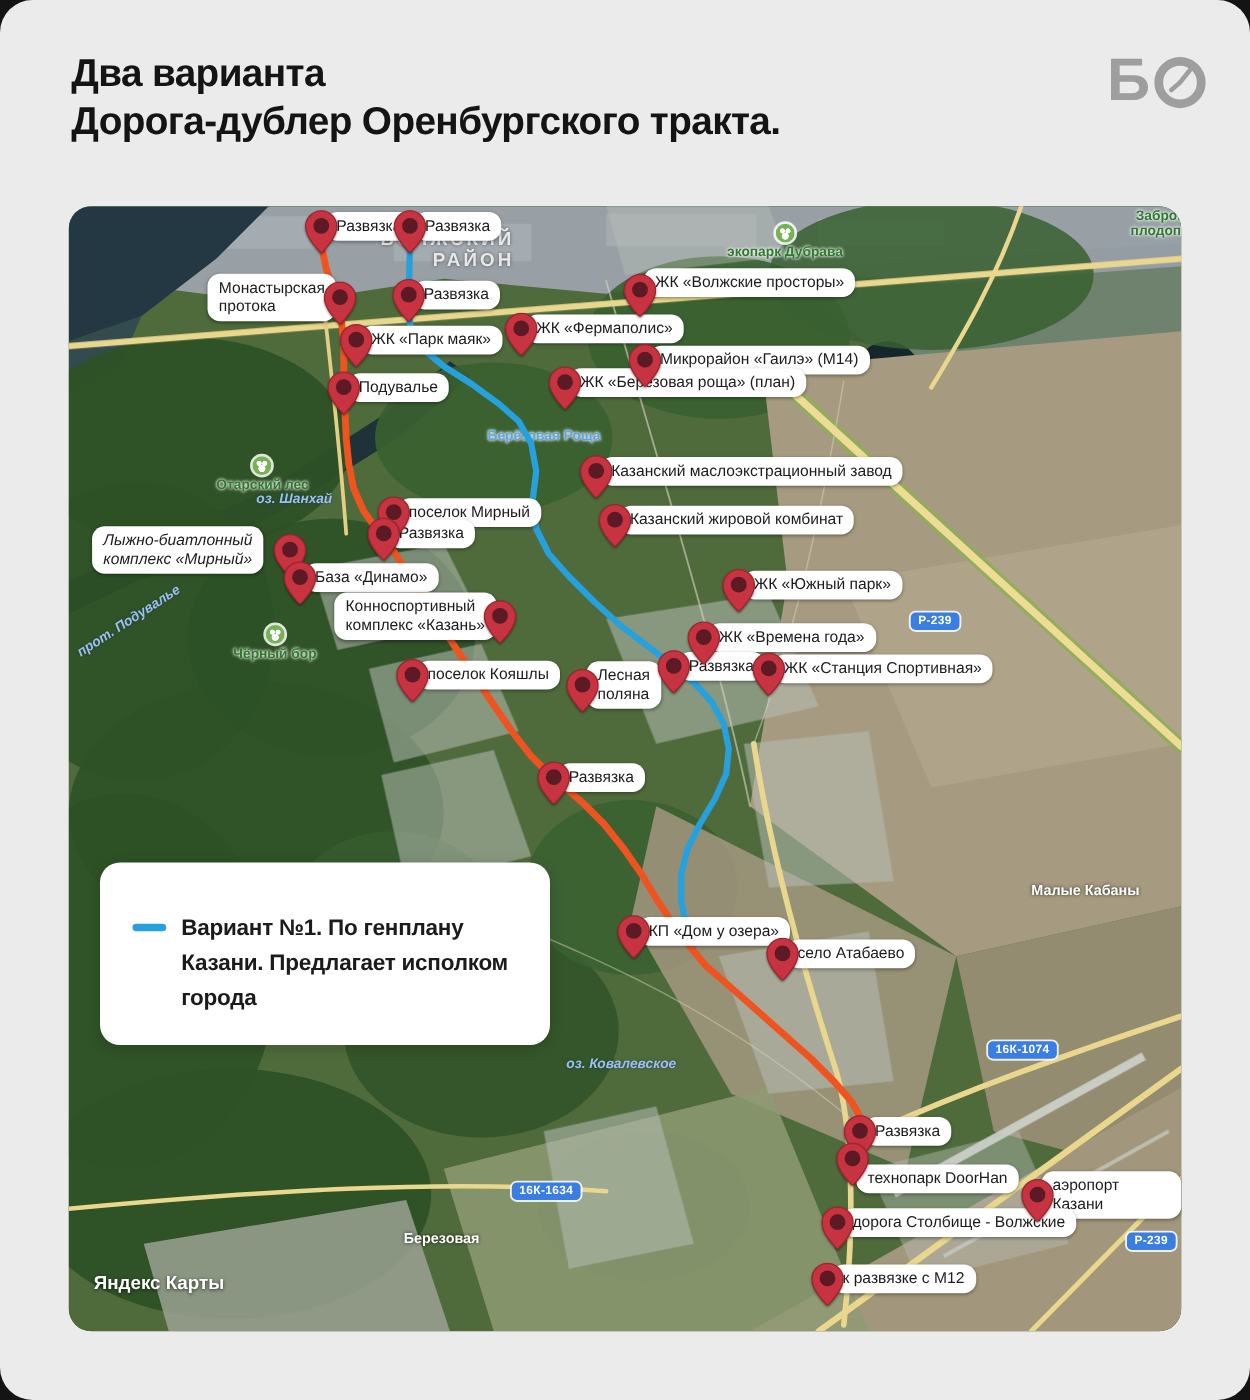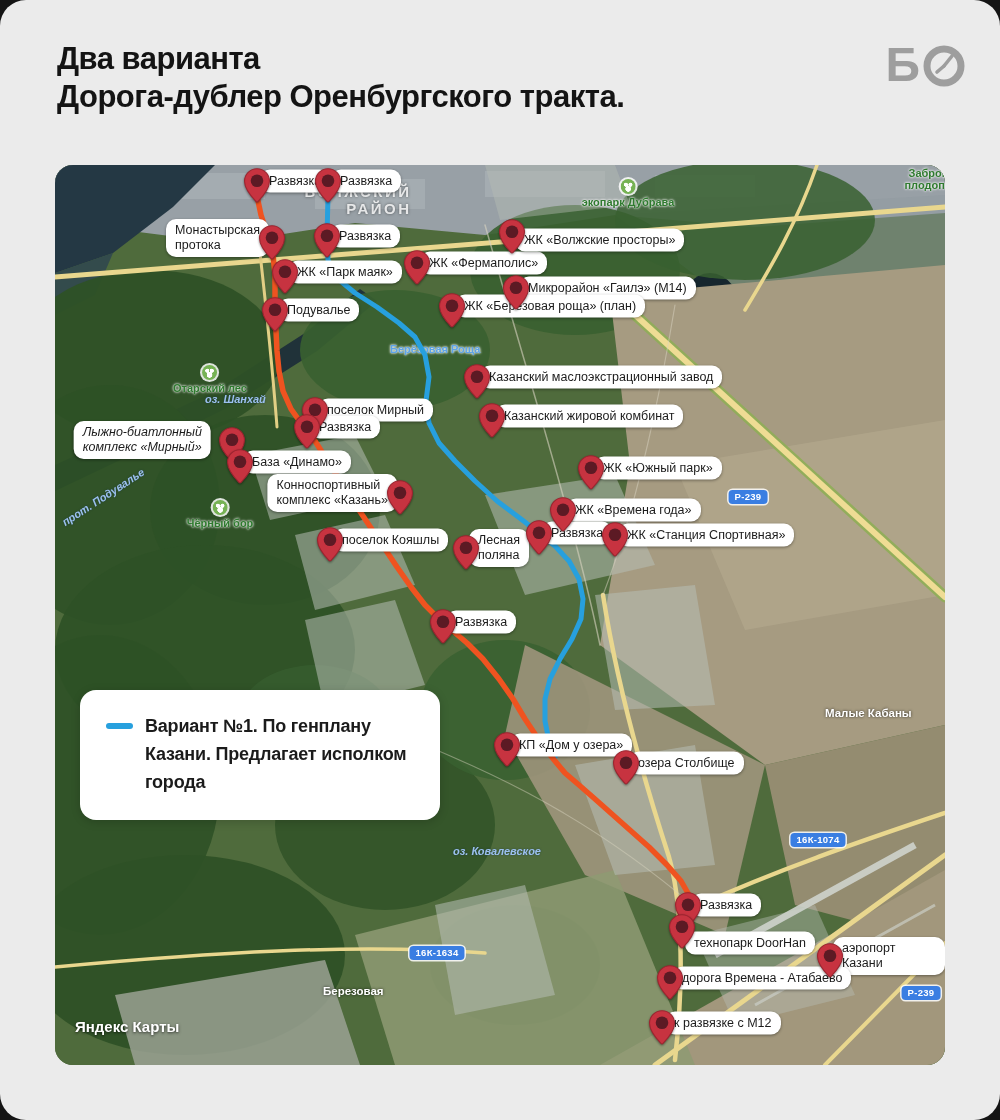--- a/index.html
+++ b/index.html
@@ -21,21 +21,21 @@
                radial-gradient(circle at 65% 38%,#fff 1.8px,transparent 2.3px),
                radial-gradient(circle at 50% 66%,#fff 2.6px,transparent 3.1px),#76b254;
     box-shadow:0 0 0 2px #ffffffd9;}
   .poi-water{color:#9cc0ee;font-style:italic;font-weight:bold;text-shadow:0 0 2px rgba(10,40,70,.55);}
   .poi-town{color:#fff;font-weight:bold;font-size:11.5px;text-shadow:0 0 3px rgba(0,0,0,.75);}
   .poi-district{color:rgba(255,255,255,.82);font-weight:bold;letter-spacing:2.5px;font-size:15px;text-align:right;white-space:pre-line;text-shadow:0 0 3px rgba(0,0,0,.5);transform:translateX(-50%);}
   .poi-station{color:#5ea4e8;font-weight:bold;font-size:11px;text-shadow:0 0 2px #fff,0 0 3px #fff;}
   .shield{position:absolute;transform:translate(-50%,-50%);background:#3a7ee2;color:#fff;font-size:9.5px;font-weight:bold;padding:1px 6px 2px;border-radius:4px;box-shadow:0 0 0 1.5px rgba(255,255,255,.85);z-index:2;letter-spacing:.3px;white-space:nowrap;}
   .attribution{position:absolute;left:20px;bottom:30px;color:#fff;font-weight:bold;font-size:15px;text-shadow:0 1px 3px rgba(0,0,0,.7);z-index:5;}
   
-  .legend{position:absolute;left:25px;top:525px;width:360px;box-sizing:border-box;background:#fff;border-radius:16px;padding:22px 12px 24px 26px;z-index:5;box-shadow:0 2px 10px rgba(0,0,0,.18);}
+  .legend{position:absolute;left:25px;top:525px;width:360px;box-sizing:border-box;background:#fff;border-radius:16px;padding:38px 12px 24px 26px;z-index:5;box-shadow:0 2px 10px rgba(0,0,0,.18);}
   .legend-item{display:flex;gap:12px;align-items:flex-start;}
   .legend-item + .legend-item{margin-top:24px;}
   .dash{width:27px;height:6px;border-radius:3px;flex:none;margin-top:11px;}
   .dash-1{background:#27a0de;}
   .dash-2{background:#ef5320;}
   .legend-text{font-size:18px;font-weight:bold;line-height:28px;color:#1b1b1b;letter-spacing:-0.2px;}
 </style>
 </head>
 <body>
 
@@ -184,21 +184,21 @@
         <div class="pin-label" style="top: 107px; left: 233px; transform: translateY(-50%);">ЖК «Парк маяк»</div>
         <div class="pin-icon" style="left: 217px; top: 94px;"><svg viewBox="0 0 24 32" width="26" height="35">
             <path d="M12 .5C5.6.5.5 5.6.5 12c0 7.3 8.6 16.6 10.7 18.8.4.5 1.2.5 1.6 0C14.9 28.6 23.5 19.3 23.5 12 23.5 5.6 18.4.5 12 .5z" fill="#c73340" stroke="#9c2530" stroke-width="1"></path>
             <circle cx="12" cy="11.6" r="5.8" fill="#5c1a24"></circle>
           </svg></div>
         <div class="pin-label" style="top: 98px; left: 365px; transform: translateY(-50%);">ЖК «Фермаполис»</div>
         <div class="pin-icon" style="left: 349px; top: 85px;"><svg viewBox="0 0 24 32" width="26" height="35">
             <path d="M12 .5C5.6.5.5 5.6.5 12c0 7.3 8.6 16.6 10.7 18.8.4.5 1.2.5 1.6 0C14.9 28.6 23.5 19.3 23.5 12 23.5 5.6 18.4.5 12 .5z" fill="#c73340" stroke="#9c2530" stroke-width="1"></path>
             <circle cx="12" cy="11.6" r="5.8" fill="#5c1a24"></circle>
           </svg></div>
-        <div class="pin-label" style="top: 75px; left: 460px; transform: translateY(-50%); text-align: right;">ЖК «Волжские просторы»</div>
+        <div class="pin-label" style="top: 61px; left: 460px; transform: translateY(-50%); text-align: right;">ЖК «Волжские просторы»</div>
         <div class="pin-icon" style="left: 444px; top: 54px;"><svg viewBox="0 0 24 32" width="26" height="35">
             <path d="M12 .5C5.6.5.5 5.6.5 12c0 7.3 8.6 16.6 10.7 18.8.4.5 1.2.5 1.6 0C14.9 28.6 23.5 19.3 23.5 12 23.5 5.6 18.4.5 12 .5z" fill="#c73340" stroke="#9c2530" stroke-width="1"></path>
             <circle cx="12" cy="11.6" r="5.8" fill="#5c1a24"></circle>
           </svg></div>
         <div class="pin-label" style="top: 123px; left: 464px; transform: translateY(-50%);">Микрорайон «Гаилэ» (М14)</div>
         <div class="pin-icon" style="left: 448px; top: 110px;"><svg viewBox="0 0 24 32" width="26" height="35">
             <path d="M12 .5C5.6.5.5 5.6.5 12c0 7.3 8.6 16.6 10.7 18.8.4.5 1.2.5 1.6 0C14.9 28.6 23.5 19.3 23.5 12 23.5 5.6 18.4.5 12 .5z" fill="#c73340" stroke="#9c2530" stroke-width="1"></path>
             <circle cx="12" cy="11.6" r="5.8" fill="#5c1a24"></circle>
           </svg></div>
         <div class="pin-label" style="top: 141px; left: 400px; transform: translateY(-50%);">ЖК «Березовая роща» (план)</div>
@@ -282,41 +282,41 @@
         <div class="pin-label" style="top: 457px; left: 391px; transform: translateY(-50%);">Развязка</div>
         <div class="pin-icon" style="left: 375px; top: 444px;"><svg viewBox="0 0 24 32" width="26" height="35">
             <path d="M12 .5C5.6.5.5 5.6.5 12c0 7.3 8.6 16.6 10.7 18.8.4.5 1.2.5 1.6 0C14.9 28.6 23.5 19.3 23.5 12 23.5 5.6 18.4.5 12 .5z" fill="#c73340" stroke="#9c2530" stroke-width="1"></path>
             <circle cx="12" cy="11.6" r="5.8" fill="#5c1a24"></circle>
           </svg></div>
         <div class="pin-label" style="top: 580px; left: 455px; transform: translateY(-50%);">КП «Дом у озера»</div>
         <div class="pin-icon" style="left: 439px; top: 567px;"><svg viewBox="0 0 24 32" width="26" height="35">
             <path d="M12 .5C5.6.5.5 5.6.5 12c0 7.3 8.6 16.6 10.7 18.8.4.5 1.2.5 1.6 0C14.9 28.6 23.5 19.3 23.5 12 23.5 5.6 18.4.5 12 .5z" fill="#c73340" stroke="#9c2530" stroke-width="1"></path>
             <circle cx="12" cy="11.6" r="5.8" fill="#5c1a24"></circle>
           </svg></div>
-        <div class="pin-label" style="top: 598px; left: 574px; transform: translateY(-50%);">озера Столбище</div>
+        <div class="pin-label" style="top: 598px; left: 574px; transform: translateY(-50%);">село Атабаево</div>
         <div class="pin-icon" style="left: 558px; top: 585px;"><svg viewBox="0 0 24 32" width="26" height="35">
             <path d="M12 .5C5.6.5.5 5.6.5 12c0 7.3 8.6 16.6 10.7 18.8.4.5 1.2.5 1.6 0C14.9 28.6 23.5 19.3 23.5 12 23.5 5.6 18.4.5 12 .5z" fill="#c73340" stroke="#9c2530" stroke-width="1"></path>
             <circle cx="12" cy="11.6" r="5.8" fill="#5c1a24"></circle>
           </svg></div>
         <div class="pin-label" style="top: 740px; left: 636px; transform: translateY(-50%);">Развязка</div>
         <div class="pin-icon" style="left: 620px; top: 727px;"><svg viewBox="0 0 24 32" width="26" height="35">
             <path d="M12 .5C5.6.5.5 5.6.5 12c0 7.3 8.6 16.6 10.7 18.8.4.5 1.2.5 1.6 0C14.9 28.6 23.5 19.3 23.5 12 23.5 5.6 18.4.5 12 .5z" fill="#c73340" stroke="#9c2530" stroke-width="1"></path>
             <circle cx="12" cy="11.6" r="5.8" fill="#5c1a24"></circle>
           </svg></div>
         <div class="pin-label" style="top: 762px; left: 630px; transform: translateY(-50%); margin-top: 16px;">технопарк DoorHan</div>
         <div class="pin-icon" style="left: 614px; top: 749px;"><svg viewBox="0 0 24 32" width="26" height="35">
             <path d="M12 .5C5.6.5.5 5.6.5 12c0 7.3 8.6 16.6 10.7 18.8.4.5 1.2.5 1.6 0C14.9 28.6 23.5 19.3 23.5 12 23.5 5.6 18.4.5 12 .5z" fill="#c73340" stroke="#9c2530" stroke-width="1"></path>
             <circle cx="12" cy="11.6" r="5.8" fill="#5c1a24"></circle>
           </svg></div>
         <div class="pin-label" style="top: 791px; left: 778px; transform: translateY(-50%);">аэропорт Казани</div>
         <div class="pin-icon" style="left: 762px; top: 778px;"><svg viewBox="0 0 24 32" width="26" height="35">
             <path d="M12 .5C5.6.5.5 5.6.5 12c0 7.3 8.6 16.6 10.7 18.8.4.5 1.2.5 1.6 0C14.9 28.6 23.5 19.3 23.5 12 23.5 5.6 18.4.5 12 .5z" fill="#c73340" stroke="#9c2530" stroke-width="1"></path>
             <circle cx="12" cy="11.6" r="5.8" fill="#5c1a24"></circle>
           </svg></div>
-        <div class="pin-label" style="top: 813px; left: 618px; transform: translateY(-50%);">дорога Времена - Атабаево</div>
+        <div class="pin-label" style="top: 813px; left: 618px; transform: translateY(-50%);">дорога Столбище - Волжские</div>
         <div class="pin-icon" style="left: 602px; top: 800px;"><svg viewBox="0 0 24 32" width="26" height="35">
             <path d="M12 .5C5.6.5.5 5.6.5 12c0 7.3 8.6 16.6 10.7 18.8.4.5 1.2.5 1.6 0C14.9 28.6 23.5 19.3 23.5 12 23.5 5.6 18.4.5 12 .5z" fill="#c73340" stroke="#9c2530" stroke-width="1"></path>
             <circle cx="12" cy="11.6" r="5.8" fill="#5c1a24"></circle>
           </svg></div>
         <div class="pin-label" style="top: 858px; left: 610px; transform: translateY(-50%);">к развязке с М12</div>
         <div class="pin-icon" style="left: 594px; top: 845px;"><svg viewBox="0 0 24 32" width="26" height="35">
             <path d="M12 .5C5.6.5.5 5.6.5 12c0 7.3 8.6 16.6 10.7 18.8.4.5 1.2.5 1.6 0C14.9 28.6 23.5 19.3 23.5 12 23.5 5.6 18.4.5 12 .5z" fill="#c73340" stroke="#9c2530" stroke-width="1"></path>
             <circle cx="12" cy="11.6" r="5.8" fill="#5c1a24"></circle>
           </svg></div>
       </div>

